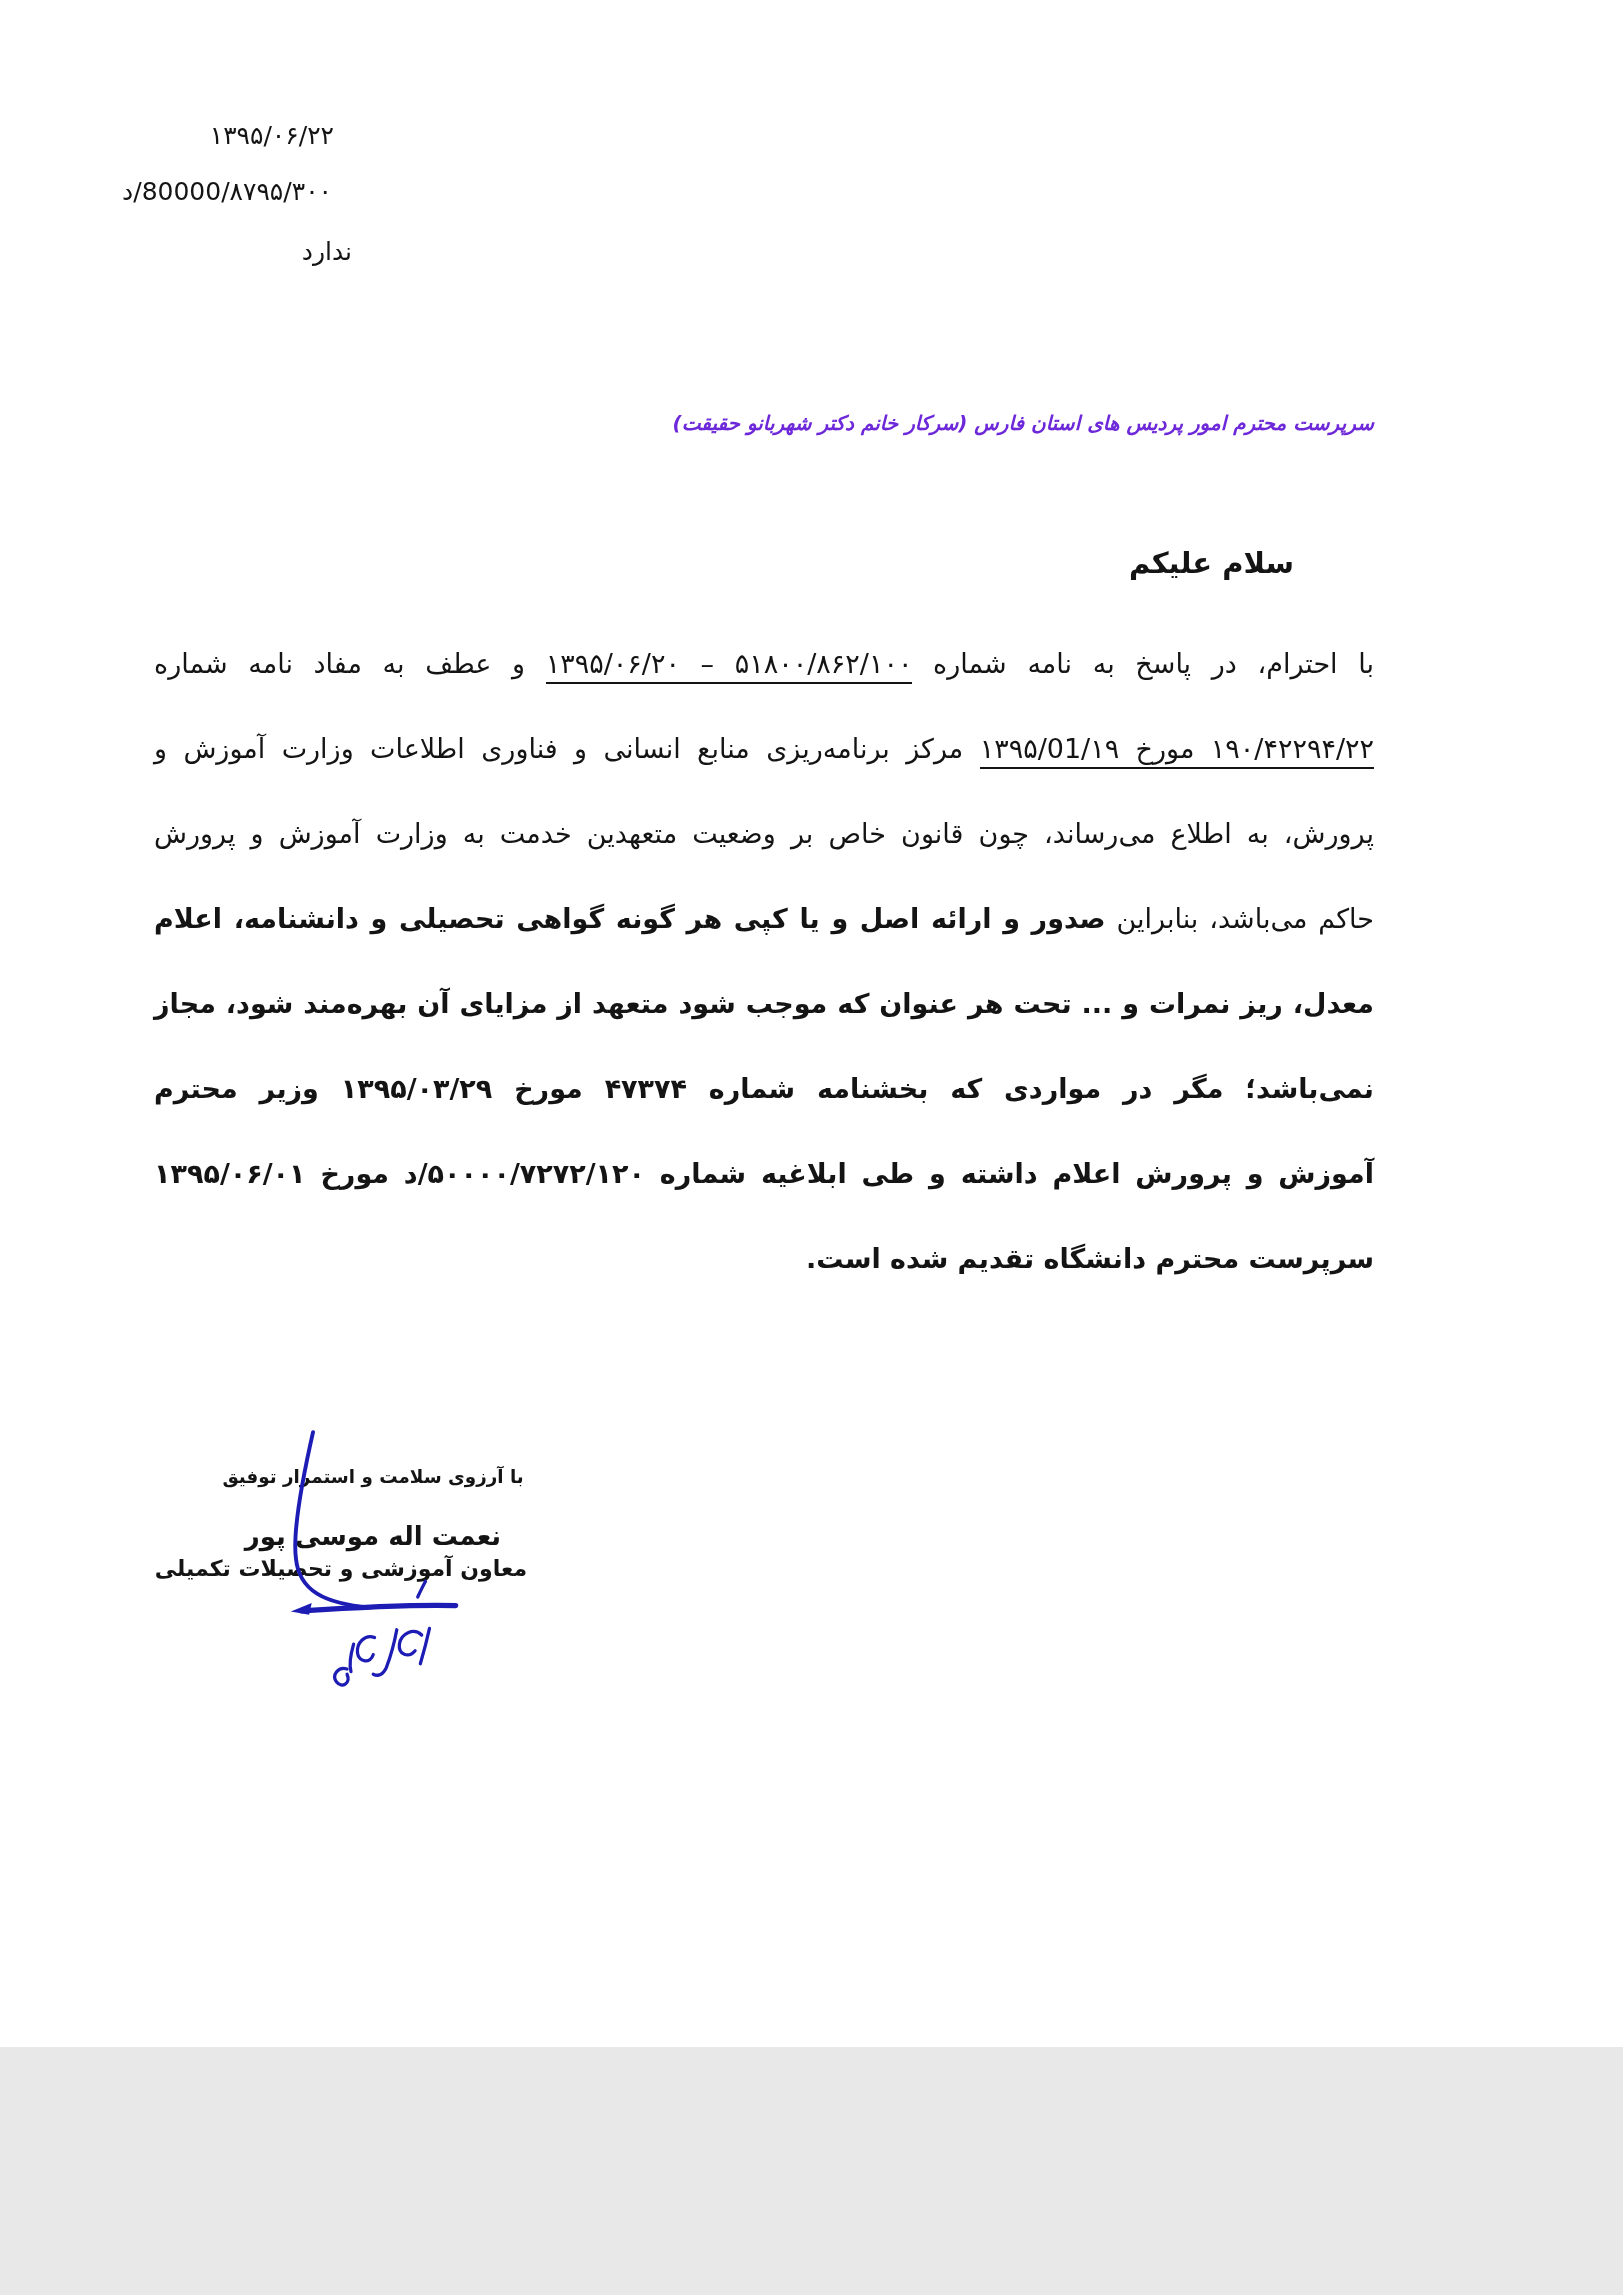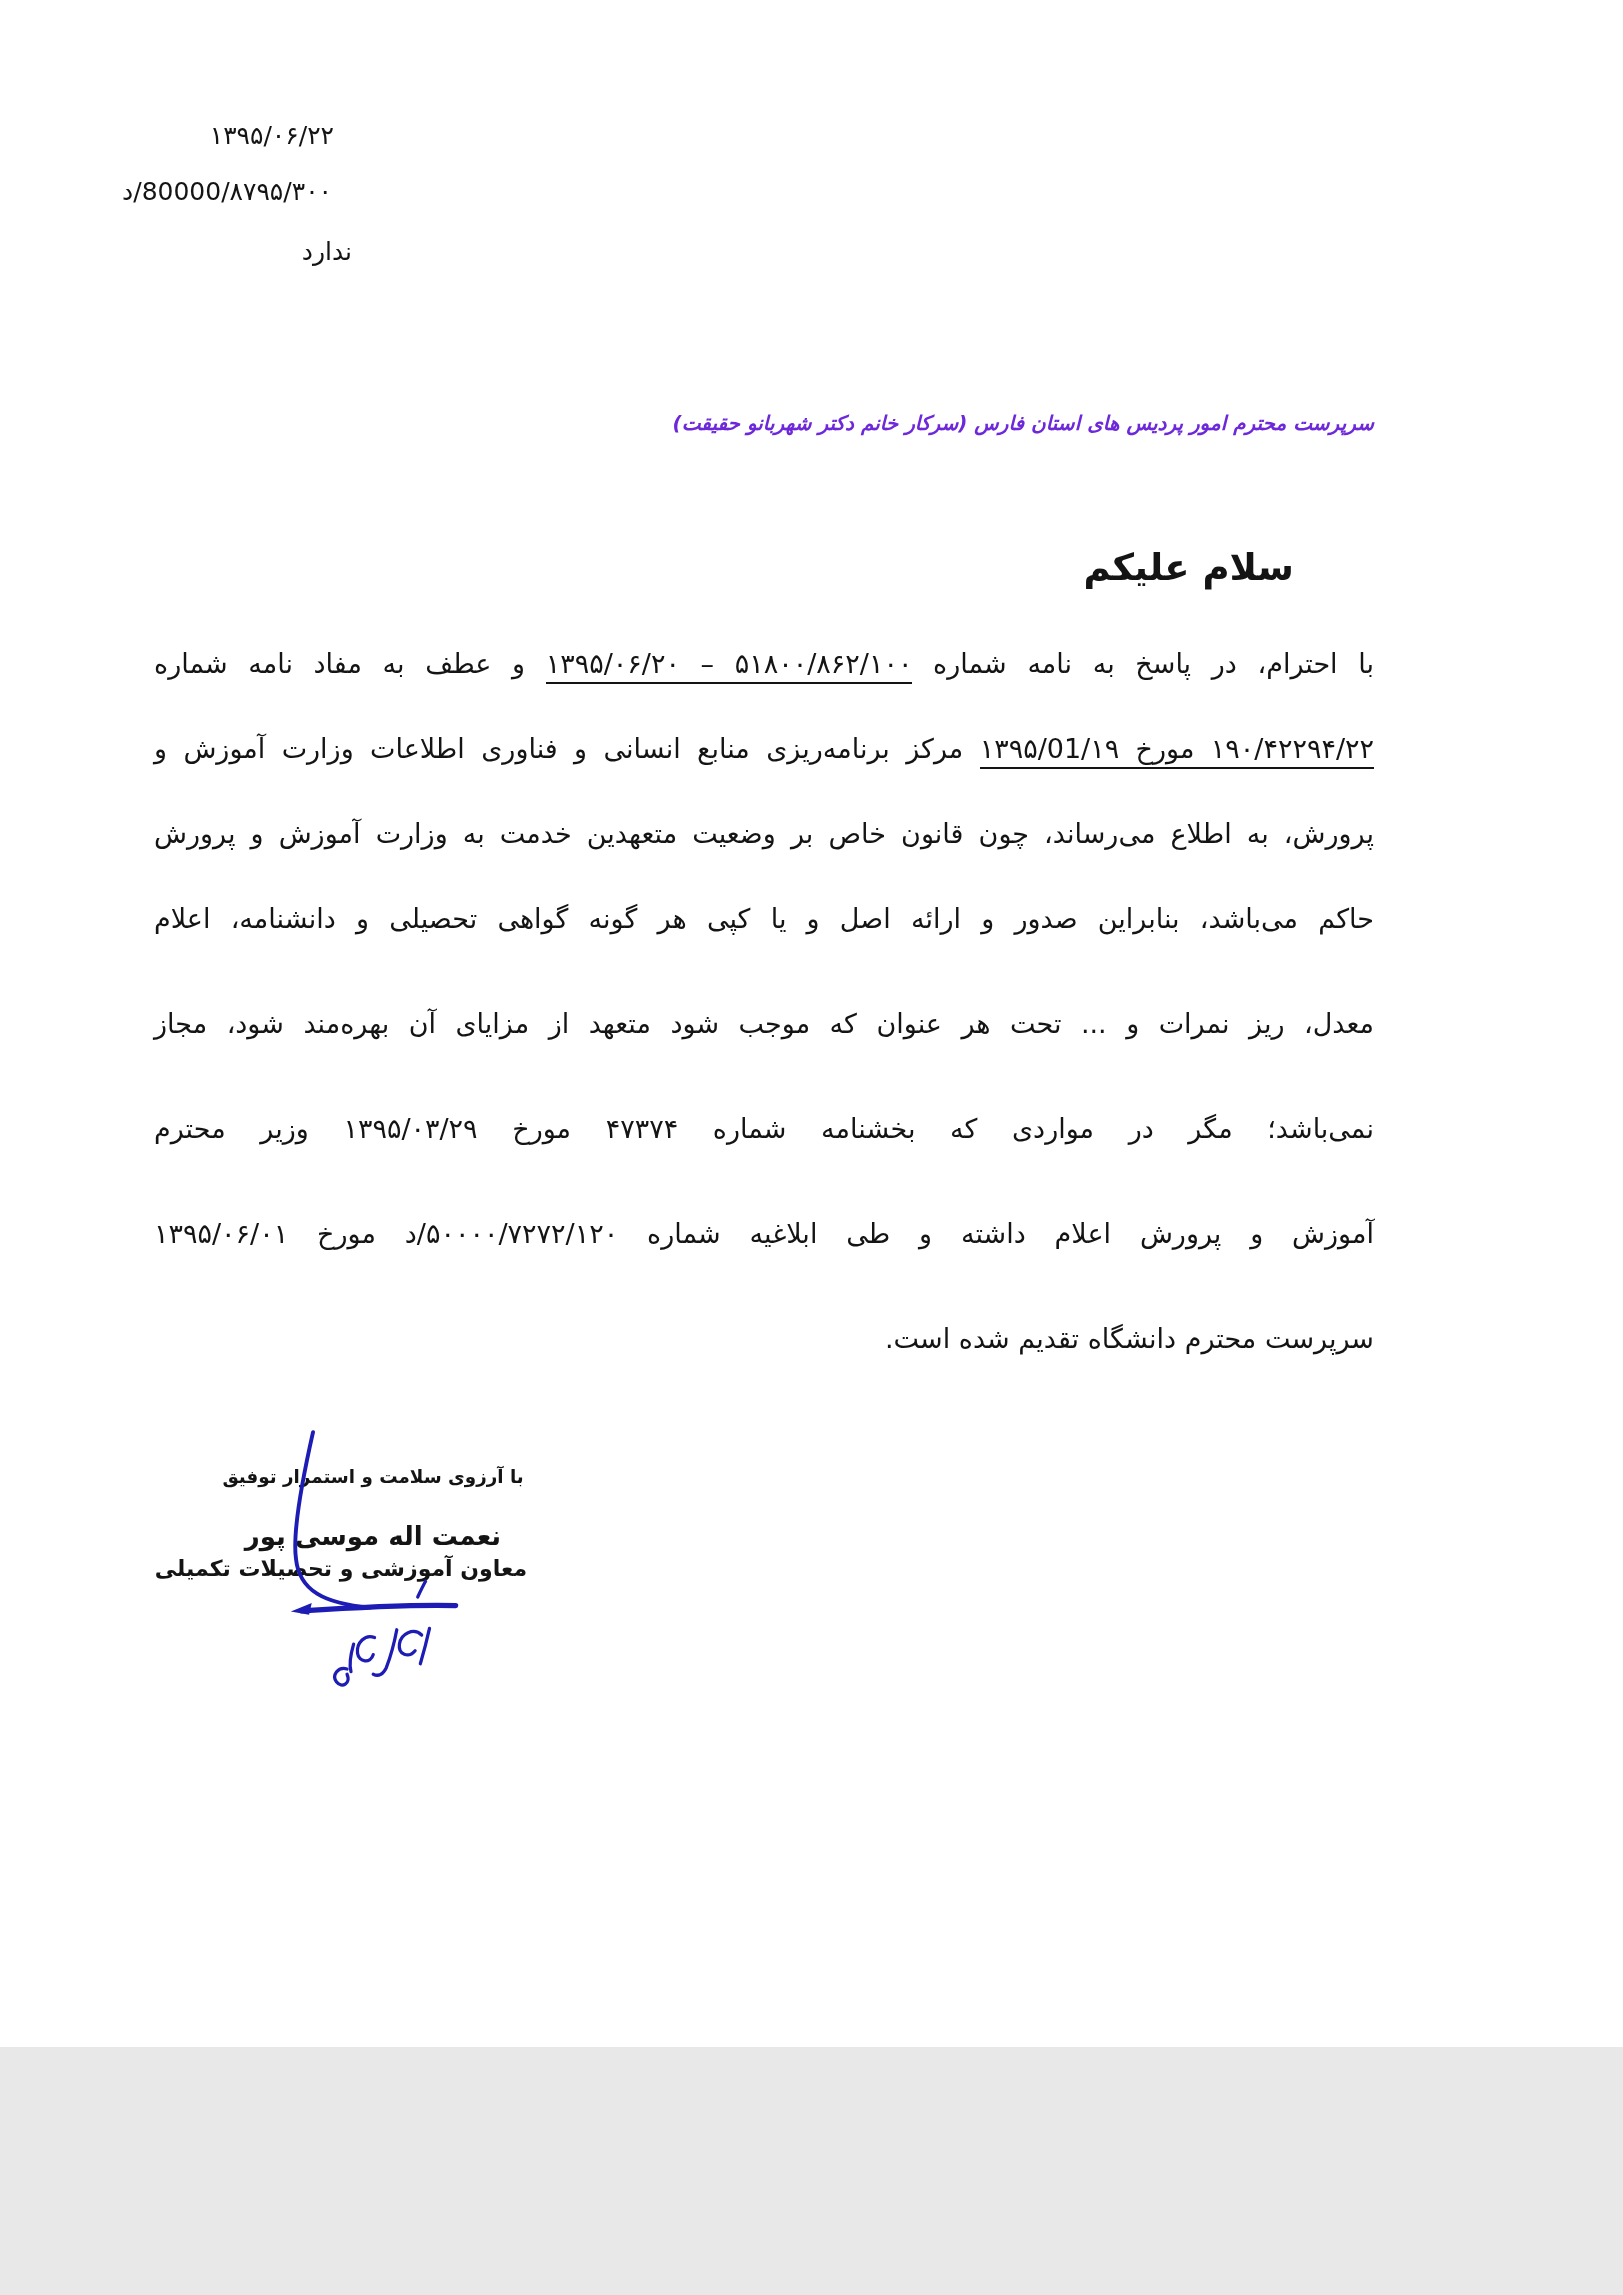--- a/index.html
+++ b/index.html
@@ -25,21 +25,21 @@
     direction:rtl;
     font-size:20px;
     font-weight:bold;
     white-space:nowrap;
     color:#6d28d9;
     font-style:italic;
   }
   
   .salutation{
     direction:rtl;
-    font-size:37px;
+    font-size:29px;
     font-weight:bold;
     white-space:nowrap;
   }
   
   .body-text{
     direction:rtl;
     right:249px;left:154px;top:621px;
     font-size:27px;
   }
   .body-text .line{
@@ -51,21 +51,21 @@
     overflow:visible;
   }
   .body-text .line.last{
     text-align:center;
     text-align-last:right;
   }
   .u{
     border-bottom:2px solid #141414;
     padding-bottom:3.3px;
   }
-  .b{font-weight:normal;margin-top:20px;}
+  .b{font-weight:bold;}
   
   .sig-block{
     direction:rtl;
     text-align:center;
     width:308px;
   }
   .sig-wish{font-size:18.3px;font-weight:bold;white-space:nowrap;}
   .sig-name{font-size:26px;font-weight:bold;margin-top:34px;white-space:nowrap;}
   .sig-title{font-size:22px;font-weight:bold;margin-top:5.2px;white-space:nowrap;}
   .sig-svg{position:absolute;left:262px;top:1407px;pointer-events:none;}

